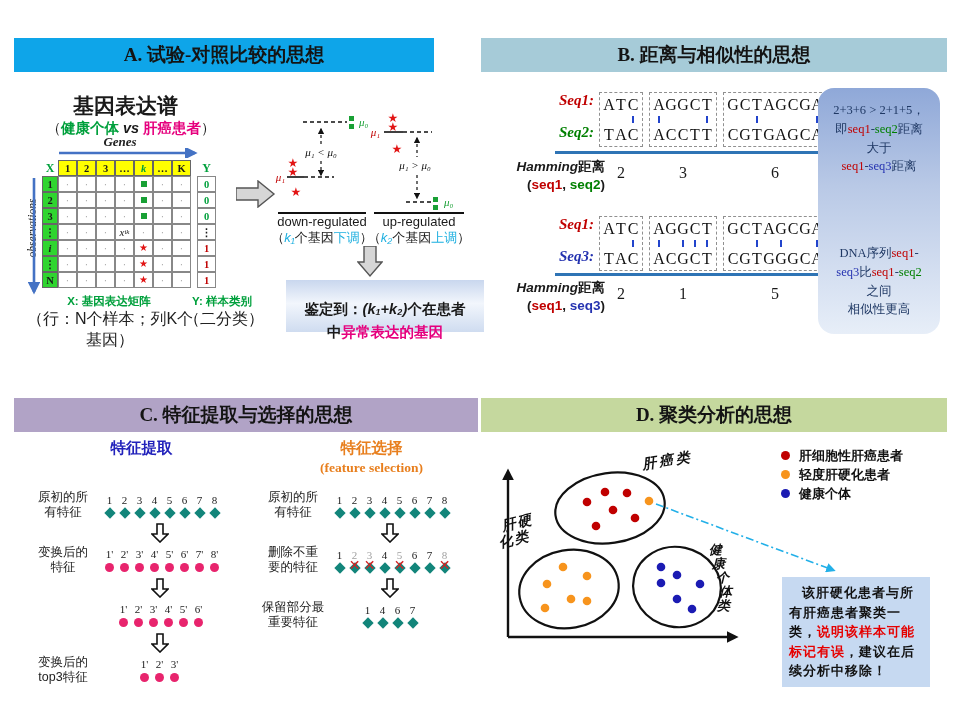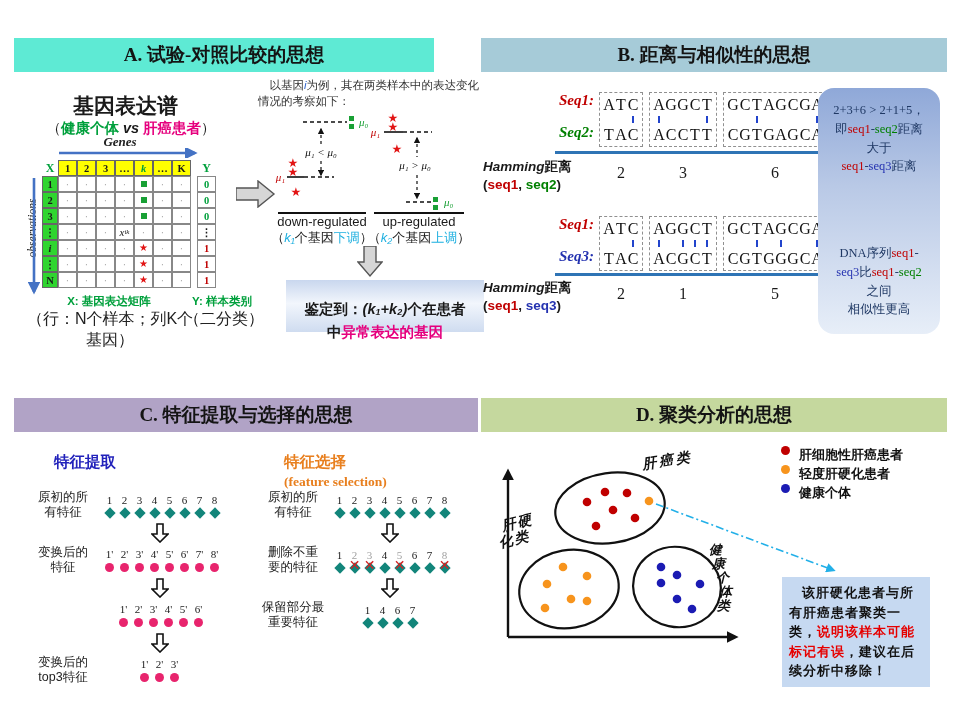--- a/index.html
+++ b/index.html
@@ -40,56 +40,56 @@
   .slabs{width:56px;display:flex;flex-direction:column;align-items:flex-end;padding-right:5px}
   .slab{height:21px;line-height:21px;font:bold italic 15px "Liberation Serif",serif}
   .slab-sp{height:11px}
   .sgroups{display:flex}
   .sgroup{border:1px dashed #909090;padding:1px 3px;margin-right:6px}
   .srow{display:flex;height:21px}
   .sch{width:12px;text-align:center;font-family:"Liberation Serif",serif;font-size:16px;line-height:21px;color:#111}
   .stickrow{position:relative;height:9px}
   .stick{position:absolute;top:1px;width:2.5px;height:7px;background:#2244cc}
   .bline{position:absolute;left:74px;width:263px;height:3px;background:#2e74b5}
-  .hamlab{position:absolute;left:2px;width:122px;text-align:left;font-size:13.5px;line-height:1.3}
+  .hamlab{position:absolute;left:2px;width:122px;text-align:right;font-size:13.5px;line-height:1.3}
   .numrow{position:absolute;left:118px;display:flex;font-family:"Liberation Serif",serif;font-size:16px}
   .numcell{text-align:center;margin-right:6px}
   .sbox{position:absolute;left:337px;top:16px;width:122px;height:246px;border-radius:16px;padding:13px 7px 15px;
     background:linear-gradient(180deg,#8fa8d8 0%,#b9c9e6 40%,#e7eef8 100%);
     display:flex;flex-direction:column;justify-content:space-between;text-align:center;
     font-family:"Liberation Serif",serif;font-size:12.5px;line-height:1.5;color:#1f3864}
   
   .fcol{position:absolute;width:218px;top:56px}
-  .ftit{position:absolute;top:20px;width:175px;text-align:left;font-weight:bold;font-size:15.5px}
+  .ftit{position:absolute;top:6px;width:175px;text-align:center;font-weight:bold;font-size:15.5px}
   .fsub{margin-top:1px;font-size:13.5px;font-family:"Liberation Serif",serif}
   .fblue{color:#2222bb}.forange{color:#e87f1e}
   .frow{display:flex;align-items:center;min-height:34px}
   .flabel{width:66px;text-align:center;font-size:12.5px;line-height:1.2;white-space:pre-line;flex:none;color:#222}
   .fitems{display:flex}
   .fitem{width:15px;display:flex;flex-direction:column;align-items:center;position:relative}
   .fnum{font-family:"Liberation Serif",serif;font-size:11px;height:13px;line-height:13px}
   .fd{width:8px;height:8px;background:#12857a;transform:rotate(45deg);margin-top:2px}
   .fc{width:9px;height:9px;background:#e8246d;border-radius:50%;margin-top:2px}
   .fx{position:absolute;top:10px;left:0;width:15px;text-align:center;color:#d42222;font-weight:bold;font-size:14px;line-height:13px}
   .farrow{height:21px;display:flex;align-items:center;margin-left:121px}
   
   .dlegend{position:absolute;left:300px;top:14px}
-  .lrow{display:flex;height:19px}
+  .lrow{display:flex;align-items:center;height:19px}
   .ldot{width:9px;height:9px;border-radius:50%;margin-right:9px;flex:none}
   .llab{font-size:13px;font-weight:600;color:#111}
   .dnote{position:absolute;left:301px;top:145px;width:148px;background:#c6d9f1;padding:6px 7px;
     font-family:"Liberation Serif",serif;font-weight:bold;font-size:13px;line-height:1.5;
     text-indent:1em;letter-spacing:1px;color:#111}
 </style>
 </head>
 <body>
 
 <div class="slide">
 
-  <div class="hdr" id="hdr-a" style="left: 14px; top: 38px; width: 420px; background: #5eead4;">A. 试验-对照比较的思想</div>
+  <div class="hdr" id="hdr-a" style="left: 14px; top: 38px; width: 420px; background: #0ea5e9;">A. 试验-对照比较的思想</div>
   <div class="hdr" id="hdr-b" style="left: 481px; top: 38px; width: 466px; background: rgb(166, 203, 216);">B. 距离与相似性的思想</div>
   <div class="hdr" id="hdr-c" style="left: 14px; top: 398px; width: 464px; background: rgb(177, 163, 198);">C. 特征提取与选择的思想</div>
   <div class="hdr" id="hdr-d" style="left: 481px; top: 398px; width: 466px; background: rgb(197, 216, 158);">D. 聚类分析的思想</div>
 
   <div class="panel" style="left:14px;top:72px;width:467px;height:326px">
     <div class="abs gep-sub"><span>（</span><span class="c-green2 bd">健康个体</span><span class="it bd"> vs </span><span class="c-magenta bd">肝癌患者</span><span>）</span></div>
     <div class="abs gep-title">基因表达谱</div>
     <div class="abs genes">Genes</div>
     <svg class="abs" style="left:43px;top:76px" width="152" height="10">
       <defs>
@@ -203,21 +203,20 @@
         <div class="mc">·</div>
         <div class="mc">·</div>
         <div class="msp"></div>
         <div class="myc" style="color: rgb(192, 0, 0);">1</div>
       </div>
     <div class="abs cap capg" style="left:30px;top:222px;width:130px">X: 基因表达矩阵</div>
     <div class="abs cap capg" style="left:162px;top:222px;width:92px">Y: 样本类别</div>
     <div class="abs cap capb" style="left:8px;top:237px;width:176px">（行：N个样本；列K个基因）</div>
     <div class="abs cap capb" style="left:170px;top:237px;width:80px">（二分类）</div>
 
-    <div class="abs a-note"><span>以基因</span><span class="c-blue2 it">i</span><span>为例，其在两类样本中的表达变化情况的考察如下：</span></div>
 
     <svg class="abs" style="left:222px;top:108px" width="40" height="28">
       <polygon points="0,8 22,8 22,1 38,14 22,27 22,20 0,20" fill="#d6d6d6" stroke="#555" stroke-width="1.4"></polygon>
     </svg>
 
     <div class="abs" id="muplot" style="left:256px;top:33px;width:215px;height:112px"><svg width="215" height="112">
           <defs>
             <marker id="aS" viewBox="0 0 10 10" refX="8" refY="5" markerWidth="5.5" markerHeight="5.5" orient="auto-start-reverse">
               <path d="M0,0L10,5L0,10z" fill="#111"></path>
             </marker>

